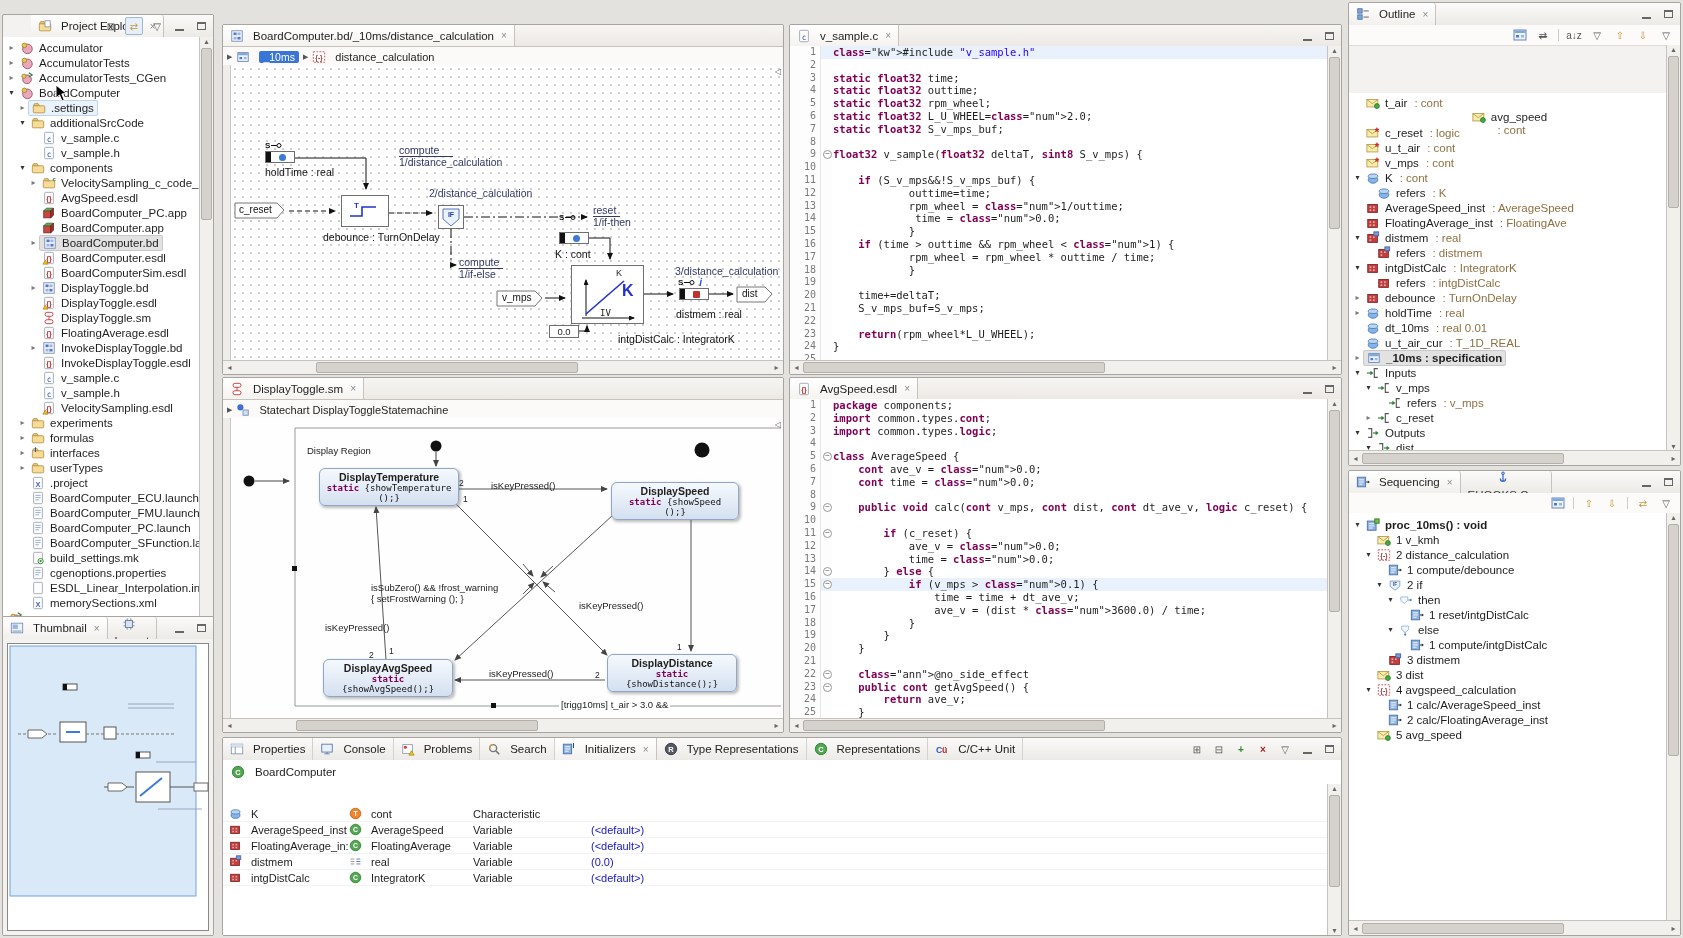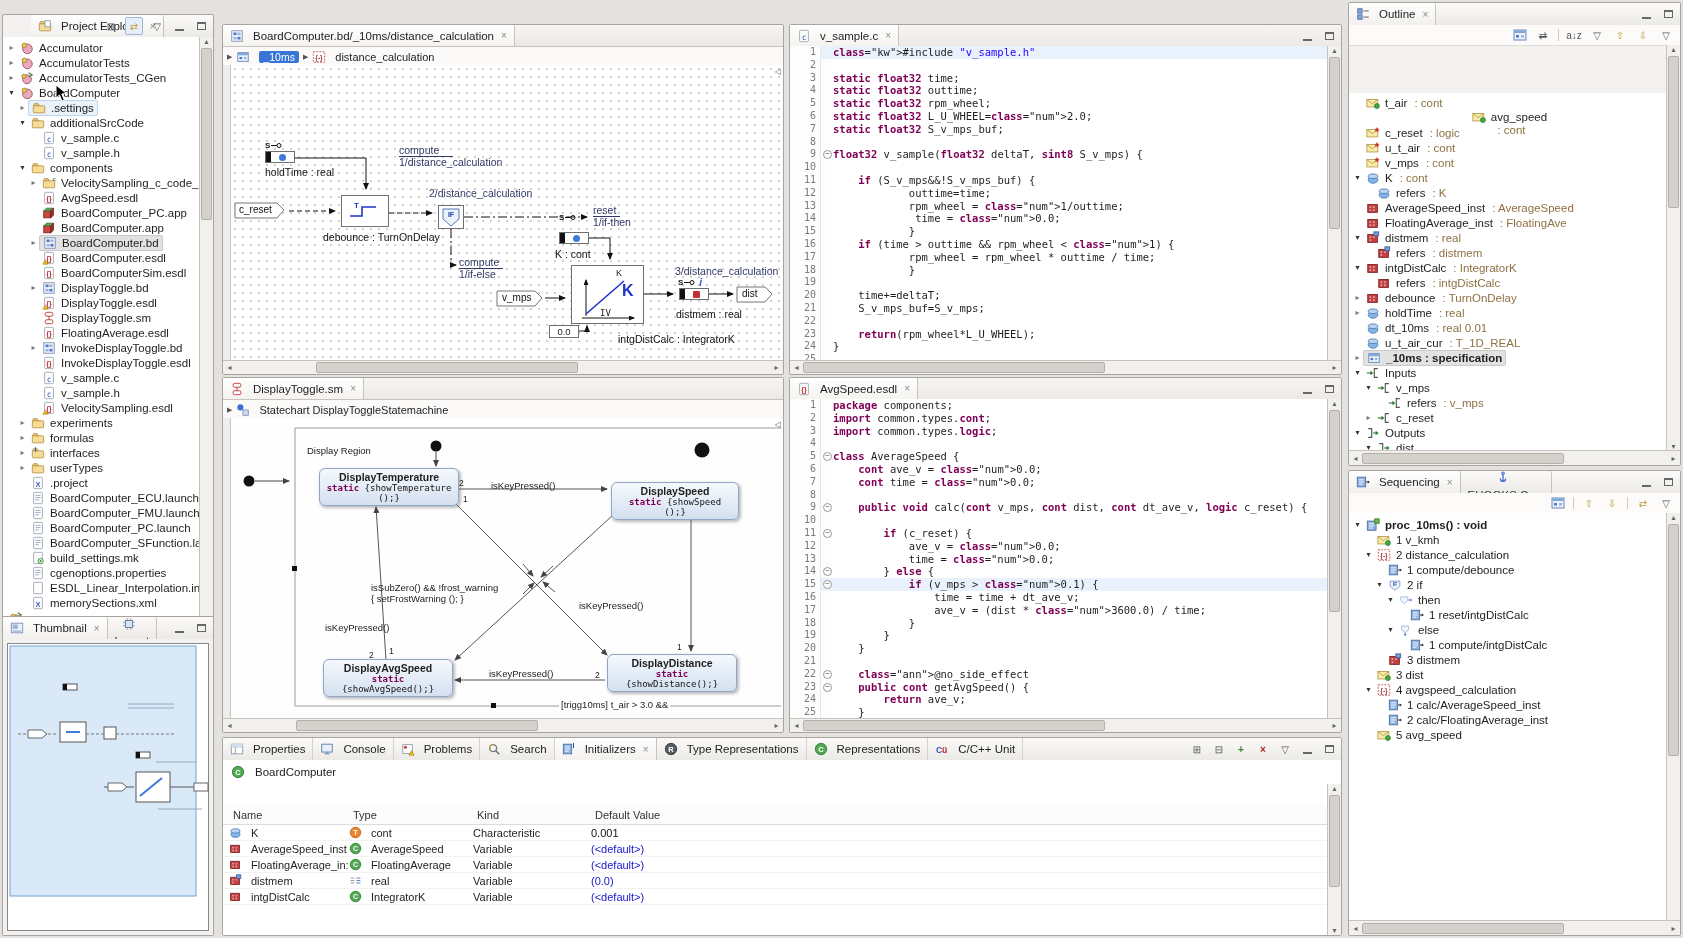--- a/index.html
+++ b/index.html
@@ -1355,47 +1355,40 @@
       <div class="bt-context">
         <span class="ticon">
             <svg viewBox="0 0 16 16">
               <circle cx="8" cy="8" r="6.5" fill="#52A852" stroke="#2F7D2F"></circle>
               <text x="8" y="11" font-size="8.5" fill="#fff" text-anchor="middle" font-weight="bold">C</text>
             </svg>
           </span>
         <span>BoardComputer</span>
       </div>
       <div class="bt-table">
-          <div class="bt-hdr">
-            <span class="c-name">Name</span>
-            <span class="c-type">Type</span>
-            <span class="c-kind">Kind</span>
-            <span class="c-def">Default Value</span>
-          </div>
           <div class="bt-row">
             <span class="c-name">
               <span class="ticon rowicon">
                 <svg viewBox="0 0 16 16">
                   <ellipse cx="8" cy="10" rx="5.5" ry="4" fill="#85B5E8" stroke="#4A7BB5"></ellipse>
                   <ellipse cx="8" cy="6" rx="5.5" ry="2.6" fill="#BAD5F0" stroke="#4A7BB5"></ellipse>
                 </svg>
               </span>
               <span>K</span>
             </span>
             <span class="c-type">
               <span class="ticon rowicon">
                 <svg viewBox="0 0 16 16">
                   <circle cx="8" cy="8" r="6.5" fill="#F0862C" stroke="#B05E16"></circle>
                   <text x="8" y="11" font-size="8.5" fill="#fff" text-anchor="middle" font-weight="bold">T</text>
                 </svg>
               </span>
               <span>cont</span>
             </span>
             <span class="c-kind">Characteristic</span>
-            <span class="c-def" style="color: rgb(17, 17, 17);">0.001</span>
           </div>
           <div class="bt-row">
             <span class="c-name">
               <span class="ticon rowicon">
                 <svg viewBox="0 0 16 16">
                   <rect x="2" y="4" width="11" height="9" fill="#C04040" stroke="#802020"></rect>
                   <rect x="4" y="6" width="2" height="2" fill="#ECA0A0"></rect>
                   <rect x="8" y="6" width="2" height="2" fill="#ECA0A0"></rect>
                   <rect x="4" y="9.5" width="2" height="2" fill="#ECA0A0"></rect>
                   <rect x="8" y="9.5" width="2" height="2" fill="#ECA0A0"></rect>

